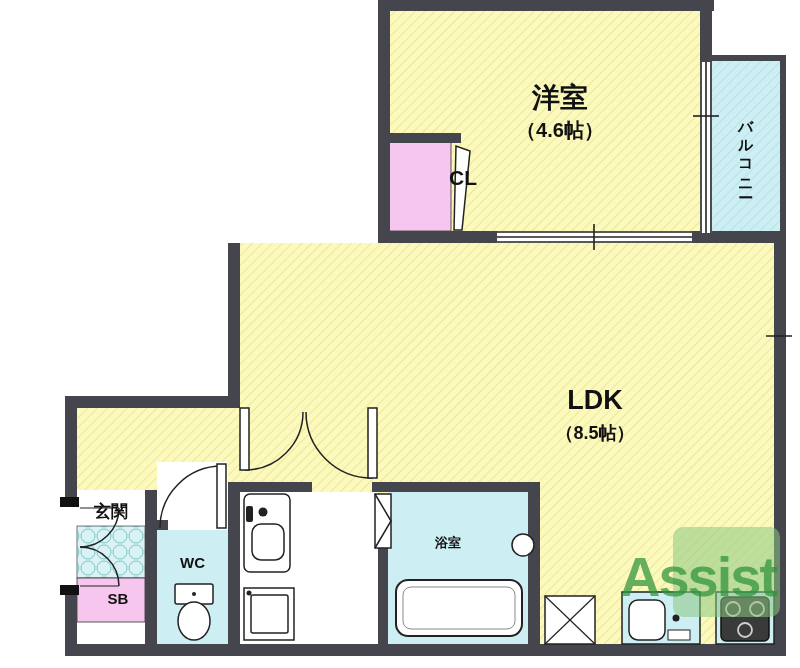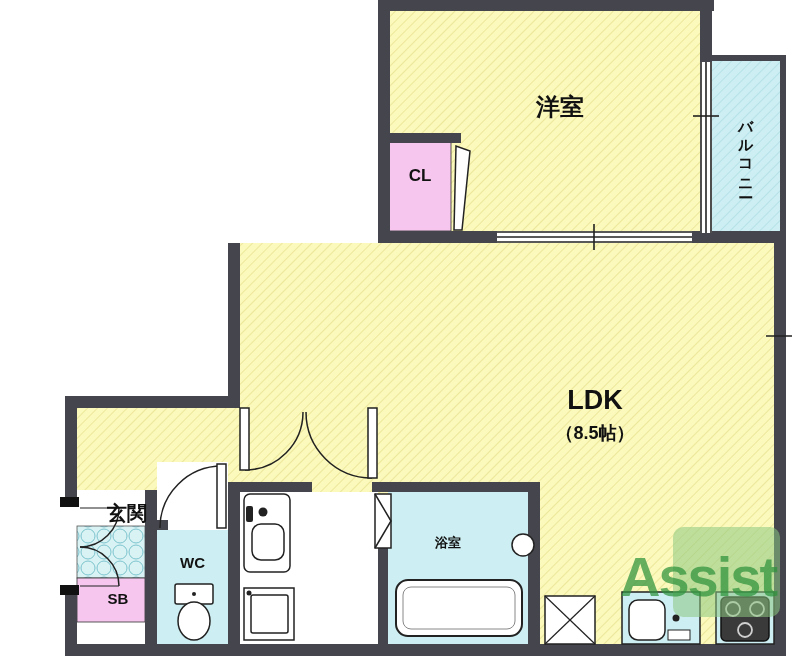--- a/index.html
+++ b/index.html
@@ -183,30 +183,31 @@
     <g>
       <rect x="716" y="592" width="58" height="52" fill="#cdeef2"></rect>
       <rect x="721" y="597" width="48" height="44" rx="5" fill="#3a3a3a" stroke="#111"></rect>
       <circle cx="733" cy="609" r="7" fill="#3a3a3a" stroke="#cfcfcf" stroke-width="1.8"></circle>
       <circle cx="757" cy="609" r="7" fill="#3a3a3a" stroke="#cfcfcf" stroke-width="1.8"></circle>
       <circle cx="745" cy="630" r="7" fill="#3a3a3a" stroke="#cfcfcf" stroke-width="1.8"></circle>
     </g>
   </g>
 </svg>
 
-<div class="lbl" style="left:455px;top:92px;width:210px;font-size:24px;">洋室</div>
+<div class="lbl" style="left:455px;top:80px;width:210px;font-size:28px;">洋室</div>
+<div class="lbl" style="left:455px;top:118px;width:210px;font-size:20px;">（4.6帖）</div>
 
 <div class="lbl v" style="left:736px;top:76px;height:150px;font-size:15px;font-weight:600;">バルコニー</div>
 
-<div class="lbl" style="left:390px;top:165px;width:60px;font-size:17px;">CL</div>
+<div class="lbl" style="left:390px;top:165px;width:60px;font-size:21px;padding-left:43px;">CL</div>
 
 <div class="lbl" style="left:495px;top:384px;width:200px;font-size:27px;">LDK</div>
 <div class="lbl" style="left:495px;top:422px;width:200px;font-size:18px;">（8.5帖）</div>
 
-<div class="lbl" style="left:92px;top:501px;width:70px;font-size:20px;">玄関</div>
+<div class="lbl" style="left:76px;top:501px;width:70px;font-size:17px;">玄関</div>
 <div class="lbl" style="left:77px;top:590px;width:82px;font-size:15px;">SB</div>
 <div class="lbl" style="left:157px;top:554px;width:71px;font-size:15px;">WC</div>
 
 
 <div class="lbl" style="left:398px;top:535px;width:100px;font-size:13px;">浴室</div>
 
 <div class="wm-box"></div>
 <div class="wm-text">Assist</div>
 
 </div>

